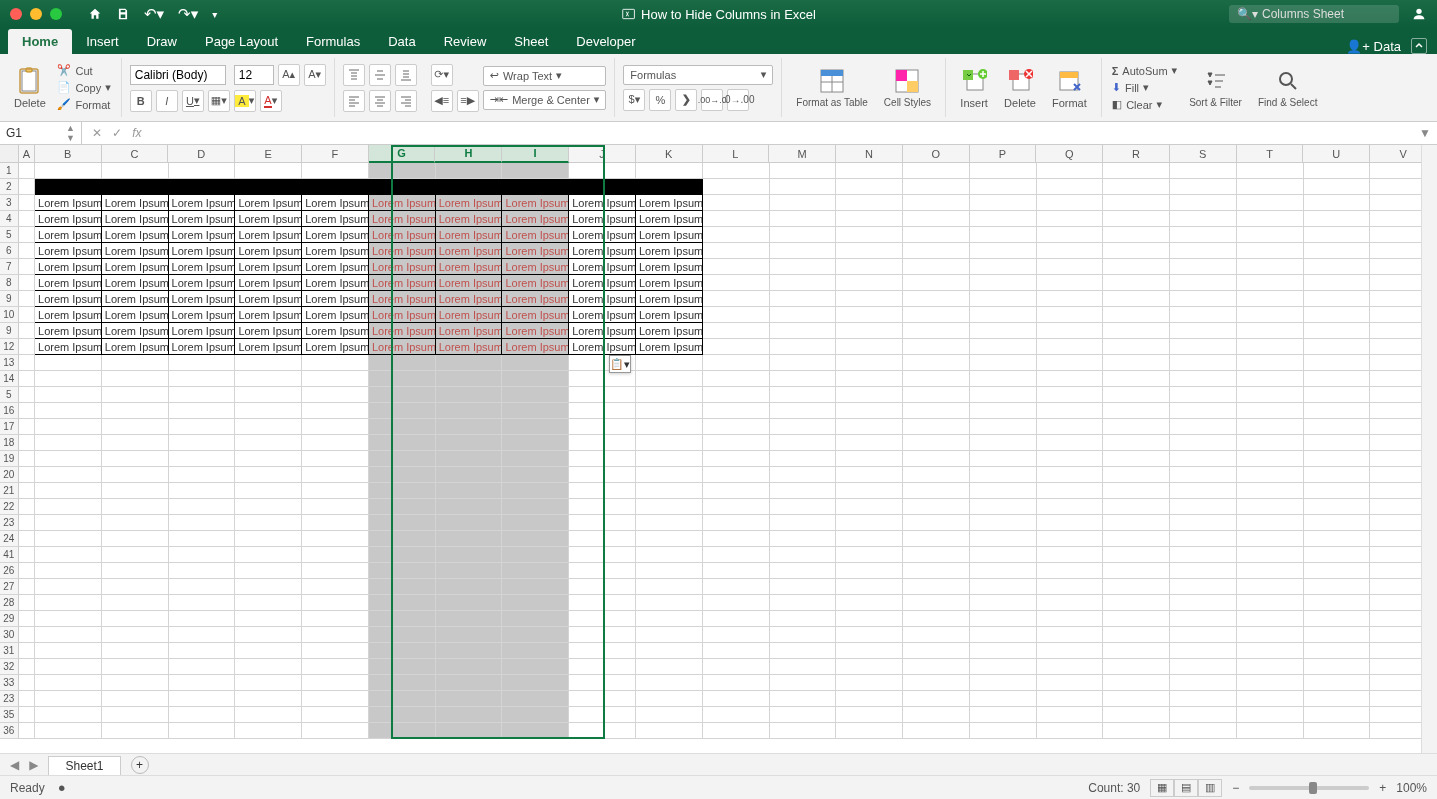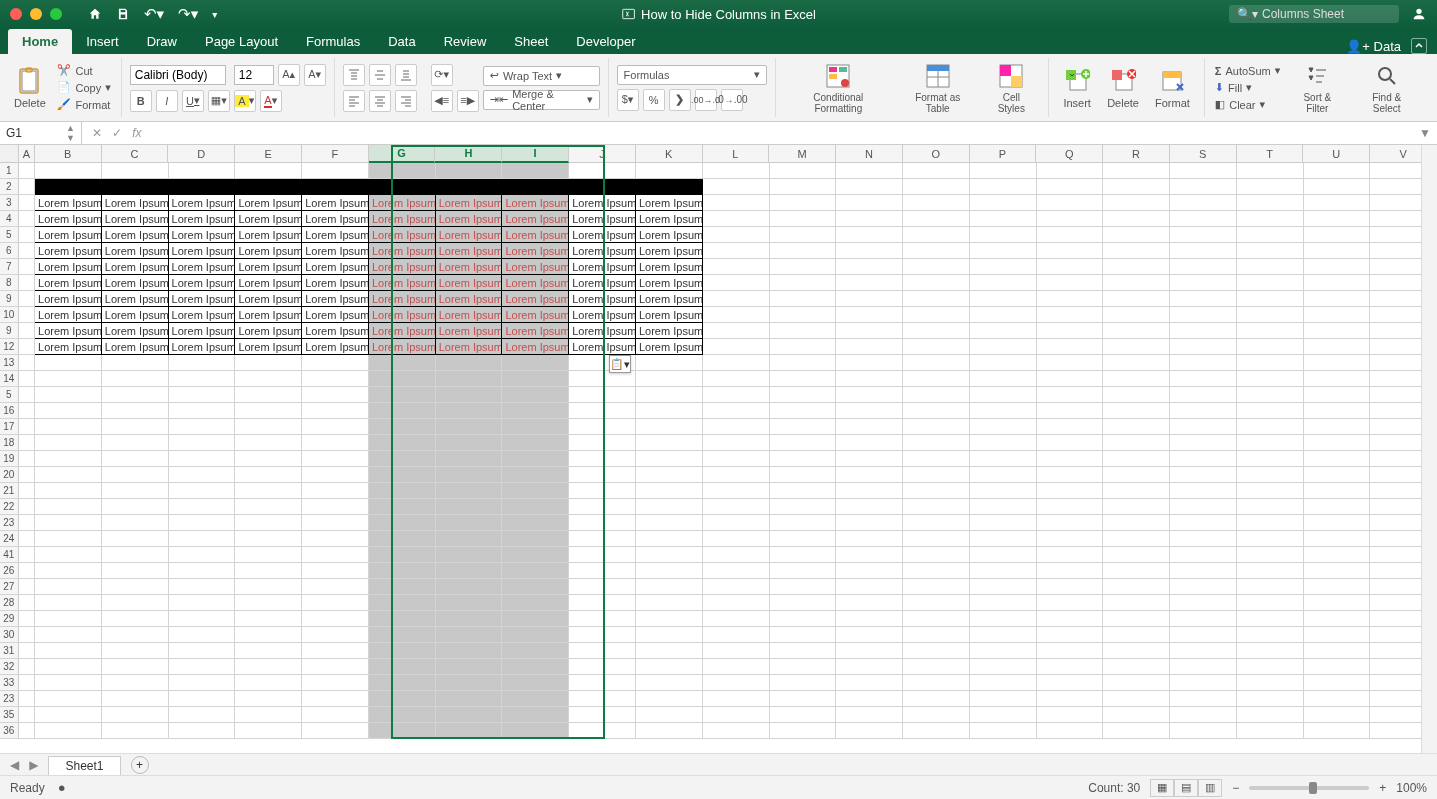--- a/index.html
+++ b/index.html
@@ -254,32 +254,20 @@
         <div class="icon-box" style="font-size:10px;">.0→.00</div>
       </div>
     </div>
   </div>
 
   <div class="grp">
     <div class="bigbtn">
       <div class="ic">
           <svg width="26" height="26">
             <rect x="2" y="2" width="22" height="22" fill="#fff" stroke="#888"></rect>
-            <rect x="4" y="4" width="8" height="5" fill="#e38"></rect>
-            <rect x="14" y="4" width="8" height="5" fill="#5b9"></rect>
-            <rect x="4" y="11" width="8" height="5" fill="#fb4"></rect>
-            <circle cx="20" cy="20" r="4" fill="#d44"></circle>
-          </svg>
-        </div>
-      <span style="font-size:10px;text-align:center;line-height:1.1">Conditional Formatting</span>
-    </div>
-    <div class="bigbtn">
-      <div class="ic">
-          <svg width="26" height="26">
-            <rect x="2" y="2" width="22" height="22" fill="#fff" stroke="#888"></rect>
             <rect x="2" y="2" width="22" height="6" fill="#4a90d9"></rect>
             <path d="M2 14h22M13 8v16" stroke="#888"></path>
           </svg>
         </div>
       <span style="font-size:10px;text-align:center;line-height:1.1">Format as Table</span>
     </div>
     <div class="bigbtn">
       <div class="ic">
           <svg width="26" height="26">
             <rect x="2" y="2" width="22" height="22" fill="#fff" stroke="#888"></rect>

